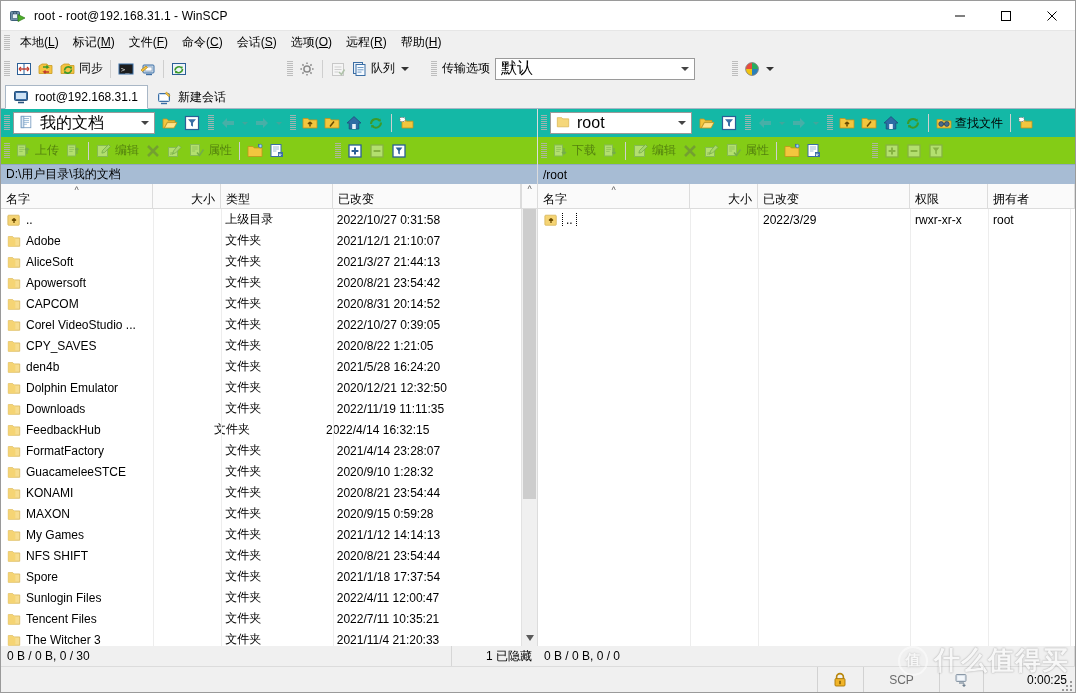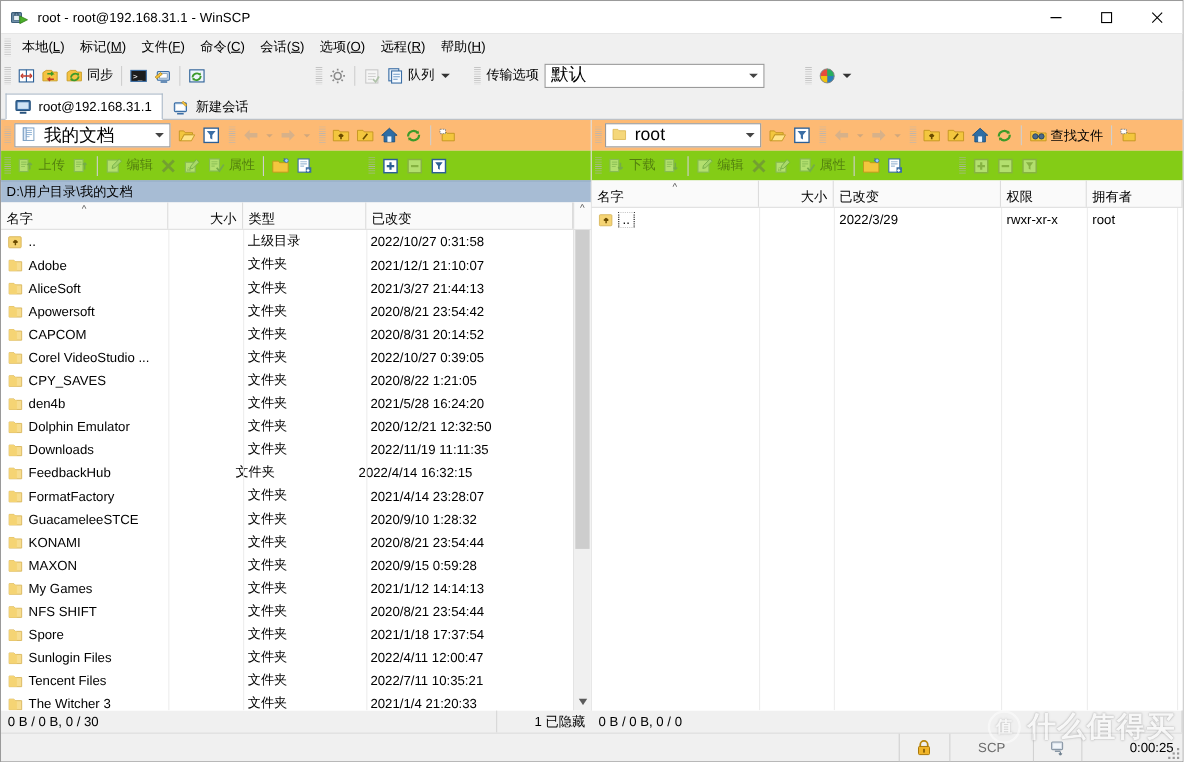--- a/index.html
+++ b/index.html
@@ -110,21 +110,21 @@
     background: #fff; border-color: #a9b7c6; border-bottom: 1px solid #fff;
   }
 
   
   .panels { flex: 1; display: flex; min-height: 0; background: #f0f0f0; }
   .panel { width: 538px; display: flex; flex-direction: column; min-width: 0; }
   .panel.left { border-right: 1px solid #dcdcdc; }
 
   .navrow {
     height: 28px; min-height: 28px; display: flex; align-items: center;
-    padding-left: 2px; background: #fdba74;
+    padding-left: 2px; background: #14b8a6;
   }
   .pathcombo { width: 142px; }
   .pathcombo .cval { display: flex; align-items: center; gap: 5px; }
 
   .opsrow {
     height: 27px; min-height: 27px; display: flex; align-items: center;
     padding-left: 2px; background: #84cc16;
   }
 
   .pathbar {
@@ -959,21 +959,21 @@
                 <span class="ico" style="width: 14px; height: 14px;">
                   <svg width="14" height="14" viewBox="0 0 16 16">
                     <path d="M1.5 14 V3 h5 l1.2 1.5 H14.5 V14 Z" fill="#f7dd8f" stroke="#d6b457" stroke-width=".9"></path>
                     <path d="M1.5 14 V3 h5 l1.2 1.5 H9.5 V14 Z" fill="#f5d474" stroke="none"></path>
                   </svg>
                 </span>
                 <span>The Witcher 3</span>
               </div>
               <div class="cell r" style="width: 68px;"></div>
               <div class="cell" style="width: 112px;">文件夹</div>
-              <div class="cell" style="width: 190px;">2021/1/4  21:20:33</div>
+              <div class="cell" style="width: 190px;">2021/11/4  21:20:33</div>
             </div>
           </div>
         <div class="vscroll">
           <div class="sb-track">
             <div class="sb-thumb" style="top:0;height:290px"></div>
           </div>
           <div class="sb-arrow">
             <svg width="8" height="6" viewBox="0 0 8 6">
                 <path d="M0 0 L8 0 L4 6 Z" fill="#5a5a5a"></path>
               </svg>
@@ -1196,20 +1196,23 @@
         <div class="tb-btn disabled">
           <span class="ico">
             <svg width="16" height="16" viewBox="0 0 16 16">
               <rect x="2" y="2" width="12" height="12" fill="#fff" stroke="#8a8a8a" stroke-width="1.3"></rect>
               <path d="M4.6 4.6 h6.8 l-2.6 3.2 v3.6 l-1.6 -1 v-2.6 Z" fill="#8a8a8a"></path>
             </svg>
           </span>
         </div>
       </div>
 
+      <div class="pathbar">
+        <span>/root</span>
+      </div>
 
       <div class="hdrrow">
         <div class="hcell" style="width:152px">
           <span>名字</span>
           <span class="sortmark">^</span>
         </div>
         <div class="hcell r" style="width:68px">
           <span>大小</span>
         </div>
         <div class="hcell" style="width:152px">

